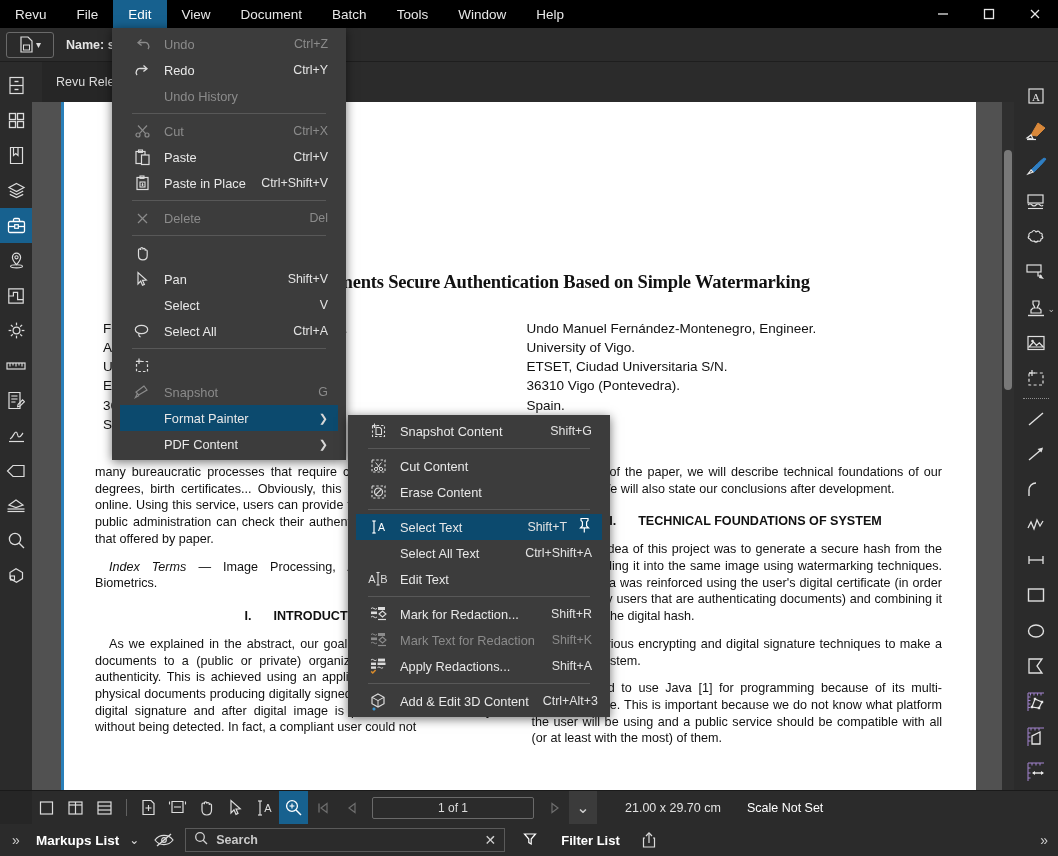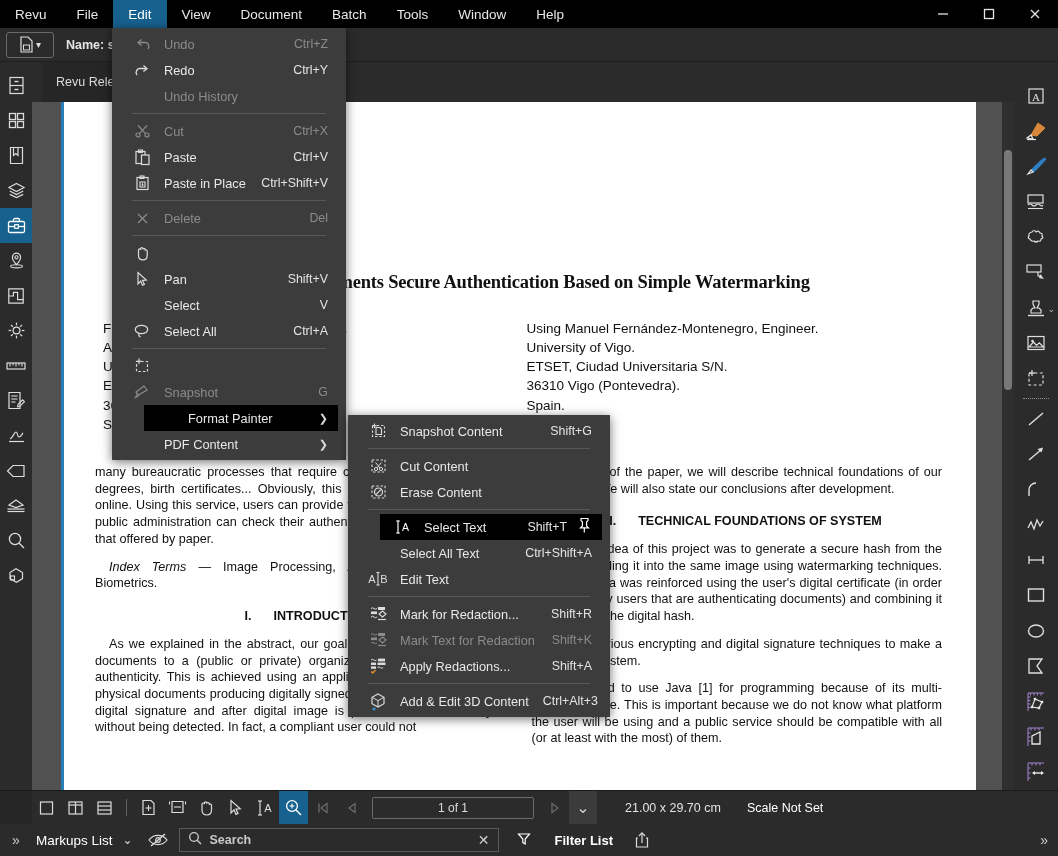--- a/index.html
+++ b/index.html
@@ -151,21 +151,21 @@
   .bb-drop { width: 28px; height: 34px; background:#3b3b3b; display:flex;align-items:center;justify-content:center;color:#ccc;}
   .bb-status { color: #e2e2e2; font-size: 12.5px; margin-left: 28px; white-space: nowrap;}
   .bb-status2 { color: #ffffff; font-size: 12.5px; margin-left: 26px; white-space: nowrap;}
 
   
   .markupsbar {
     position: absolute; top: 824px; left: 0; width: 1058px; height: 32px;
     background: #2b2b2b; display: flex; align-items: center;
   }
   .mk-chev { width: 32px; display:flex;align-items:center;justify-content:center;color:#cfcfcf;font-size:14px;}
-  .mk-title { color: #fff; font-size: 13.5px; font-weight: normal; margin-left: 4px;}
+  .mk-title { color: #fff; font-size: 13.5px; font-weight: bold; margin-left: 4px;}
   .mk-icon { width: 30px; display:flex;align-items:center;justify-content:center;color:#dcdcdc;}
   .searchbox {
     width: 320px; height: 24px; border: 1px solid #5a5a5a; background: #2b2b2b;
     display: flex; align-items: center; gap: 8px; padding: 0 8px; margin-left: 6px;
   }
   .searchbox .ph { color: #c9c9c9; font-size: 12.5px; flex: 1; font-weight:bold;}
   .mk-filter { display:flex; align-items:center; gap:24px; color:#fff; font-size:13px; font-weight:bold; margin-left:18px;}
   .mk-right { margin-left: auto; color:#cfcfcf; font-size:14px; padding-right:10px;}
 
   
@@ -180,21 +180,21 @@
     height: 26px; display: flex; align-items: center; position: relative;
     padding: 0 10px 0 0;
   }
   .mrow .mi {
     width: 44px; display: flex; align-items: center; justify-content: center;
     color: #dcdcdc; flex-shrink: 0;
   }
   .mrow .mlabel { flex: 1; white-space: nowrap; }
   .mrow .maccel { color: #e3e3e3; font-size: 12.4px; white-space: nowrap; margin-left: 14px;}
   .mrow .marrow { margin-left: 12px; color: #d7d7d7; font-size: 11px; }
-  .mrow.hl { background: #000000; margin-left: 24px; }
+  .mrow.hl { background: #0c4a6e; }
   .mrow.dis, .mrow.dis .mi, .mrow.dis .maccel { color: #8b8b8b; }
   .msep { height: 1px; background: #585858; margin: 4px 12px; }
   .pin { margin-left: 10px; color: #fff; }
 
   svg { pointer-events: none; }
 </style>
 </head>
 <body>
 
 <div id="app">
@@ -552,21 +552,21 @@
         <div class="authors">
           <div class="auth-col">
             <div>Francisco J. González Rodríguez, Ph. D.</div>
             <div>Associate Professor.</div>
             <div>University of Vigo.</div>
             <div>ETSET, Ciudad Universitaria S/N.</div>
             <div>36310 Vigo (Pontevedra).</div>
             <div>Spain.</div>
           </div>
           <div class="auth-col">
-            <div>Using Manuel Fernández-Montenegro, Engineer.</div>
+            <div>Undo Manuel Fernández-Montenegro, Engineer.</div>
             <div>University of Vigo.</div>
             <div>ETSET, Ciudad Universitaria S/N.</div>
             <div>36310 Vigo (Pontevedra).</div>
             <div>Spain.</div>
           </div>
         </div>
         <div class="cols">
           <div class="col">
             <p class="noind">
               <span>many bureaucratic processes that require</span>

